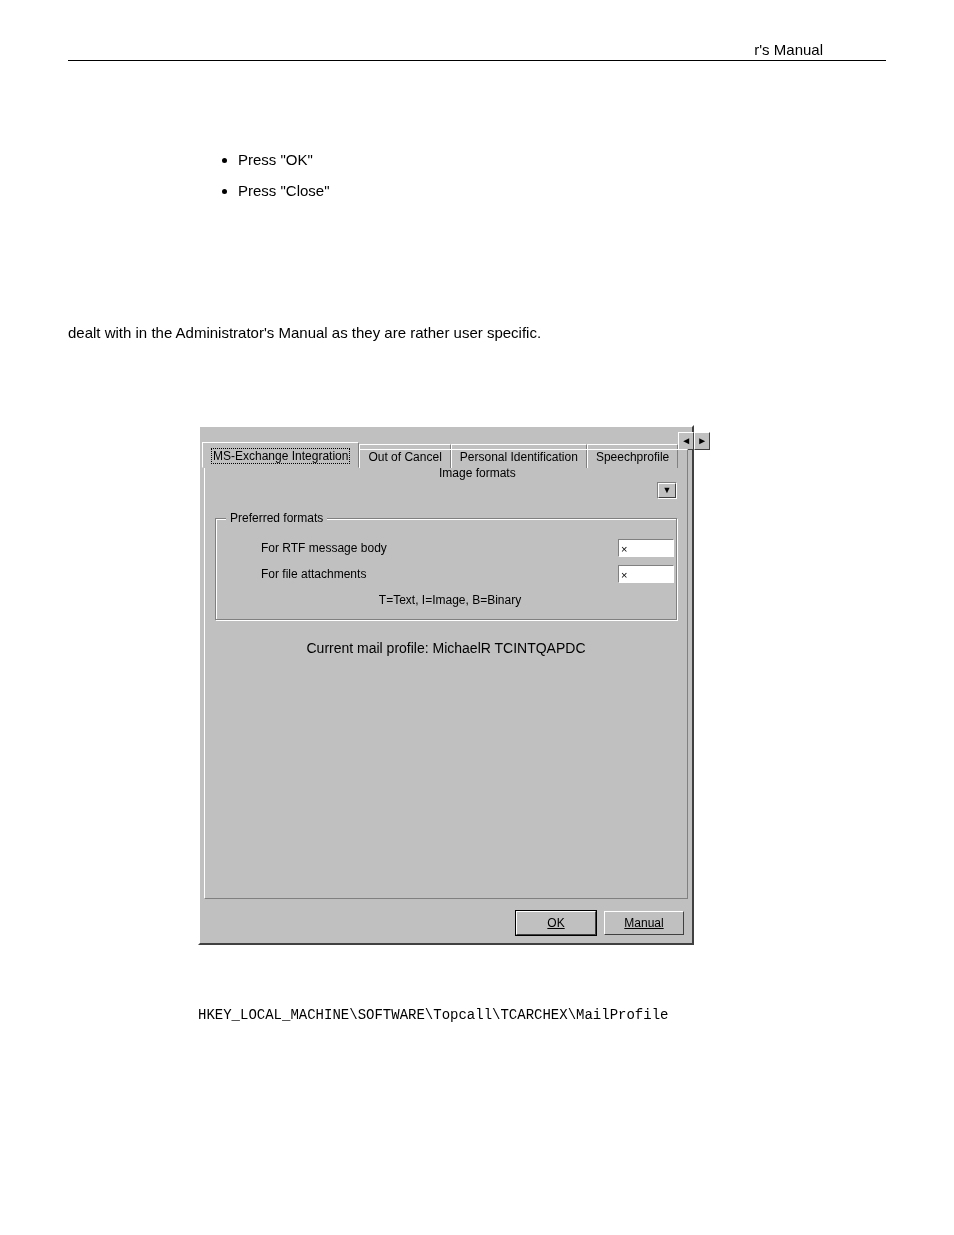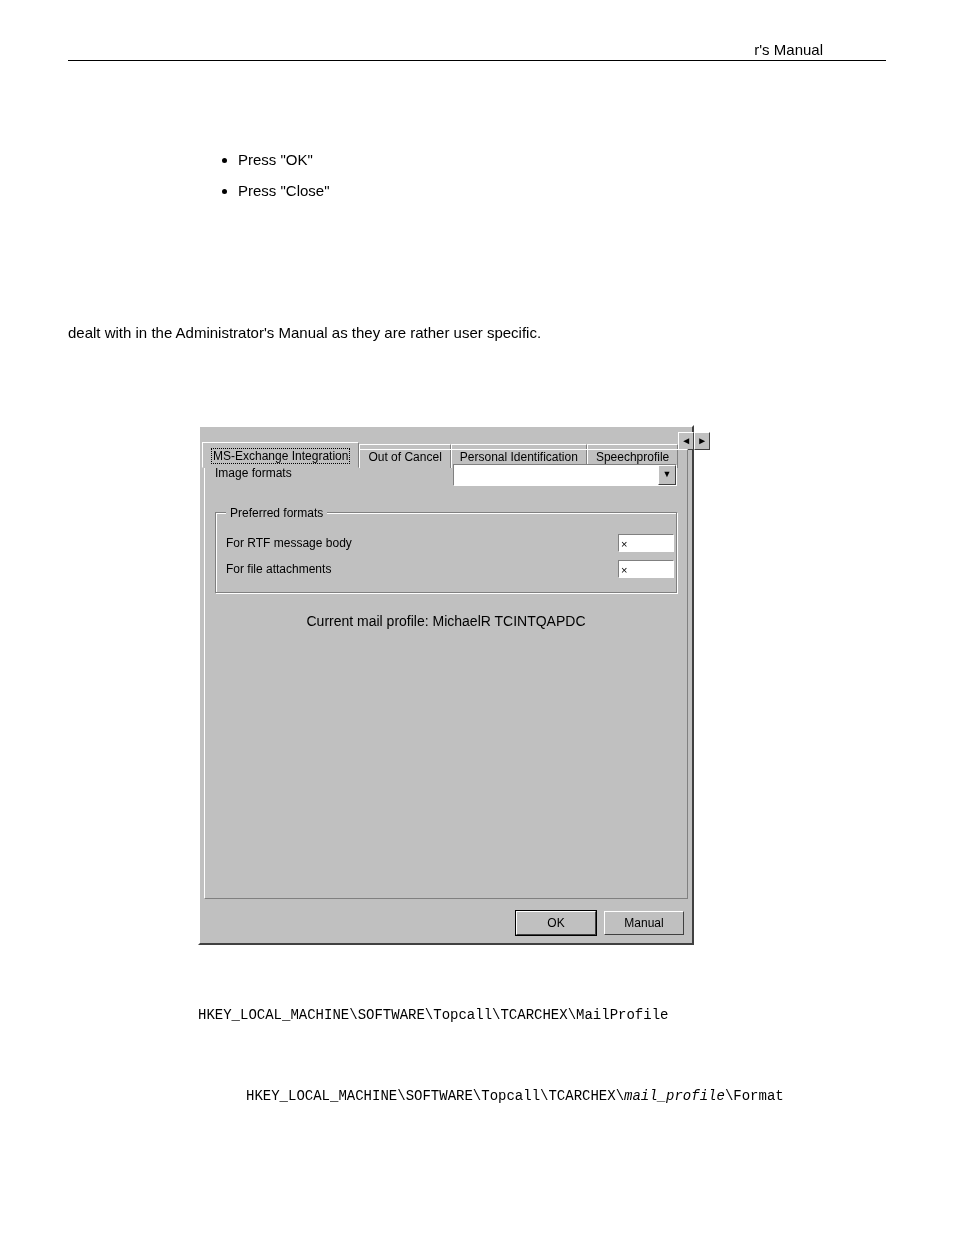--- a/index.html
+++ b/index.html
@@ -94,21 +94,21 @@
     border-top:1px solid #fff;
     border-left:1px solid #fff;
     border-right:1px solid #808080;
     border-bottom:1px solid #808080;
     margin:0 4px 6px 4px;
     padding: 14px 10px 10px 10px;
     min-height: 450px;
     position: relative;
   }
   .row {
-    display:flex; align-items:flex-start; margin-bottom:18px;
+    display:flex; align-items:flex-end; margin-bottom:10px;flex-direction:column;
   }
   .row label { width: 238px; font-size:12px;}
   .combo {
     flex:1; height:22px; background:#fff;
     border-top:1px solid #808080; border-left:1px solid #808080;
     border-right:1px solid #fff; border-bottom:1px solid #fff;
     display:flex;
   }
   .combo .cb-input{flex:1;}
   .combo .cb-btn{
@@ -127,27 +127,28 @@
   fieldset.groupbox { border-style:solid; box-shadow: inset 1px 1px 0 #fff, 1px 1px 0 #fff;}
   fieldset.groupbox legend {
     font-size:12px; padding:0 4px; background:#c0c0c0;
   }
   .smallinput {
     width:56px; height:18px; background:#fff;
     border-top:1px solid #808080;border-left:1px solid #808080;
     border-right:1px solid #fff;border-bottom:1px solid #fff;
     font-size:11px; padding:1px 2px;
   }
-  .innerrow { display:flex; align-items:center; margin-bottom:8px;}
+  .innerrow { display:flex; align-items:center; margin-bottom:8px;margin-left:35px;}
   .innerrow label { flex:1; font-size:12px;}
   .hint { text-align:center; font-size:12px; margin-top:2px; margin-bottom:4px;}
   .profile { text-align:center; font-size:14px; margin-top:18px;}
   .btnbar {
     display:flex; justify-content:flex-end; gap:8px;
     padding: 6px 8px 8px 8px;
+    text-decoration: underline;
   }
   .btn {
     width:80px; height:24px;
     background:#c0c0c0;
     border-top:1px solid #fff;border-left:1px solid #fff;
     border-right:1px solid #404040;border-bottom:1px solid #404040;
     font-size:12px; display:flex;align-items:center;justify-content:center;
     cursor:default;
   }
   .btn.default { box-shadow: 0 0 0 1px #000;}
@@ -200,31 +201,29 @@
           <fieldset class="groupbox">
             <legend>Preferred formats</legend>
             <div class="innerrow">
               <label>For RTF message body</label>
               <div class="smallinput">×</div>
             </div>
             <div class="innerrow">
               <label>For file attachments</label>
               <div class="smallinput">×</div>
             </div>
+            <div class="hint">T=Text, I=Image, B=Binary</div>
           </fieldset>
 
           <div class="profile">Current mail profile: MichaelR TCINTQAPDC</div>
         </div>
 
         <div class="btnbar">
           <div class="btn default">OK</div>
           <div class="btn">Manual</div>
         </div>
       </div>
     </div>
 
     <div class="registry">HKEY_LOCAL_MACHINE\SOFTWARE\Topcall\TCARCHEX\MailProfile</div>
 
-    <div class="registry indent">
-      <span>HKEY_LOCAL_MACHINE\SOFTWARE\Topcall\TCARCHEX\</span><span class="ital">mail_profile</span><span>\Format</span>
-    </div>
   </div>
 </div>
 
 </body></html>

